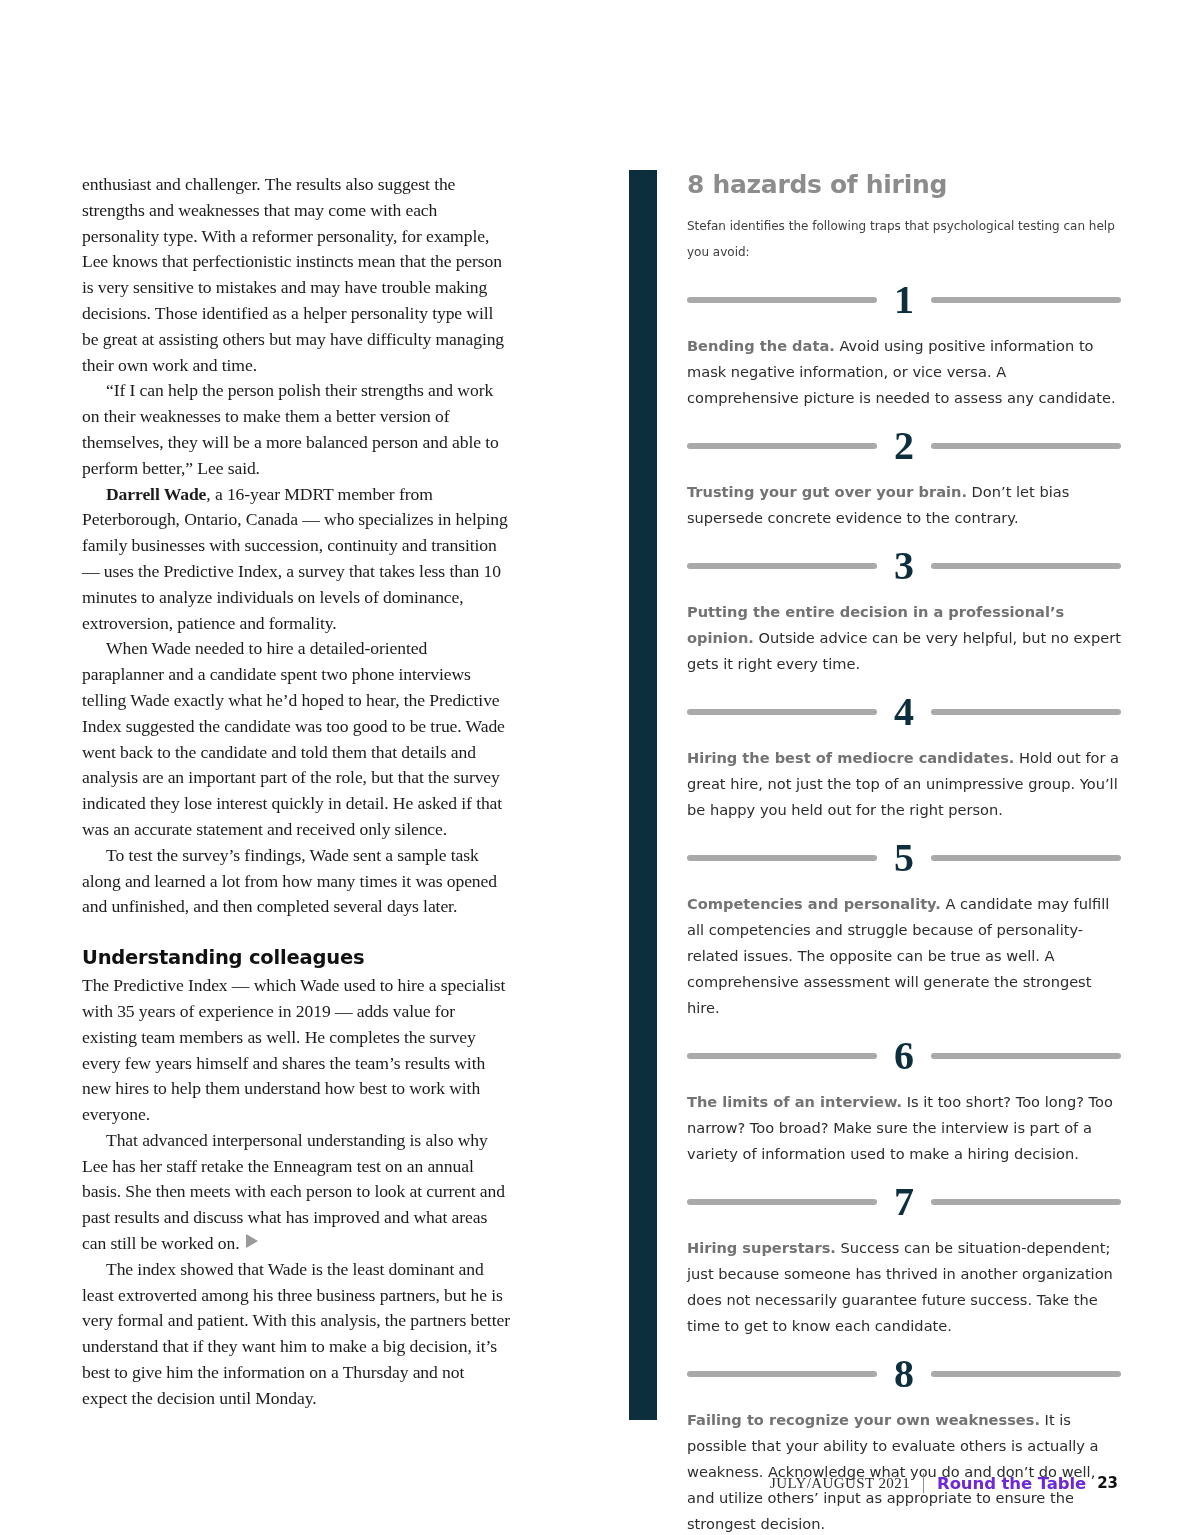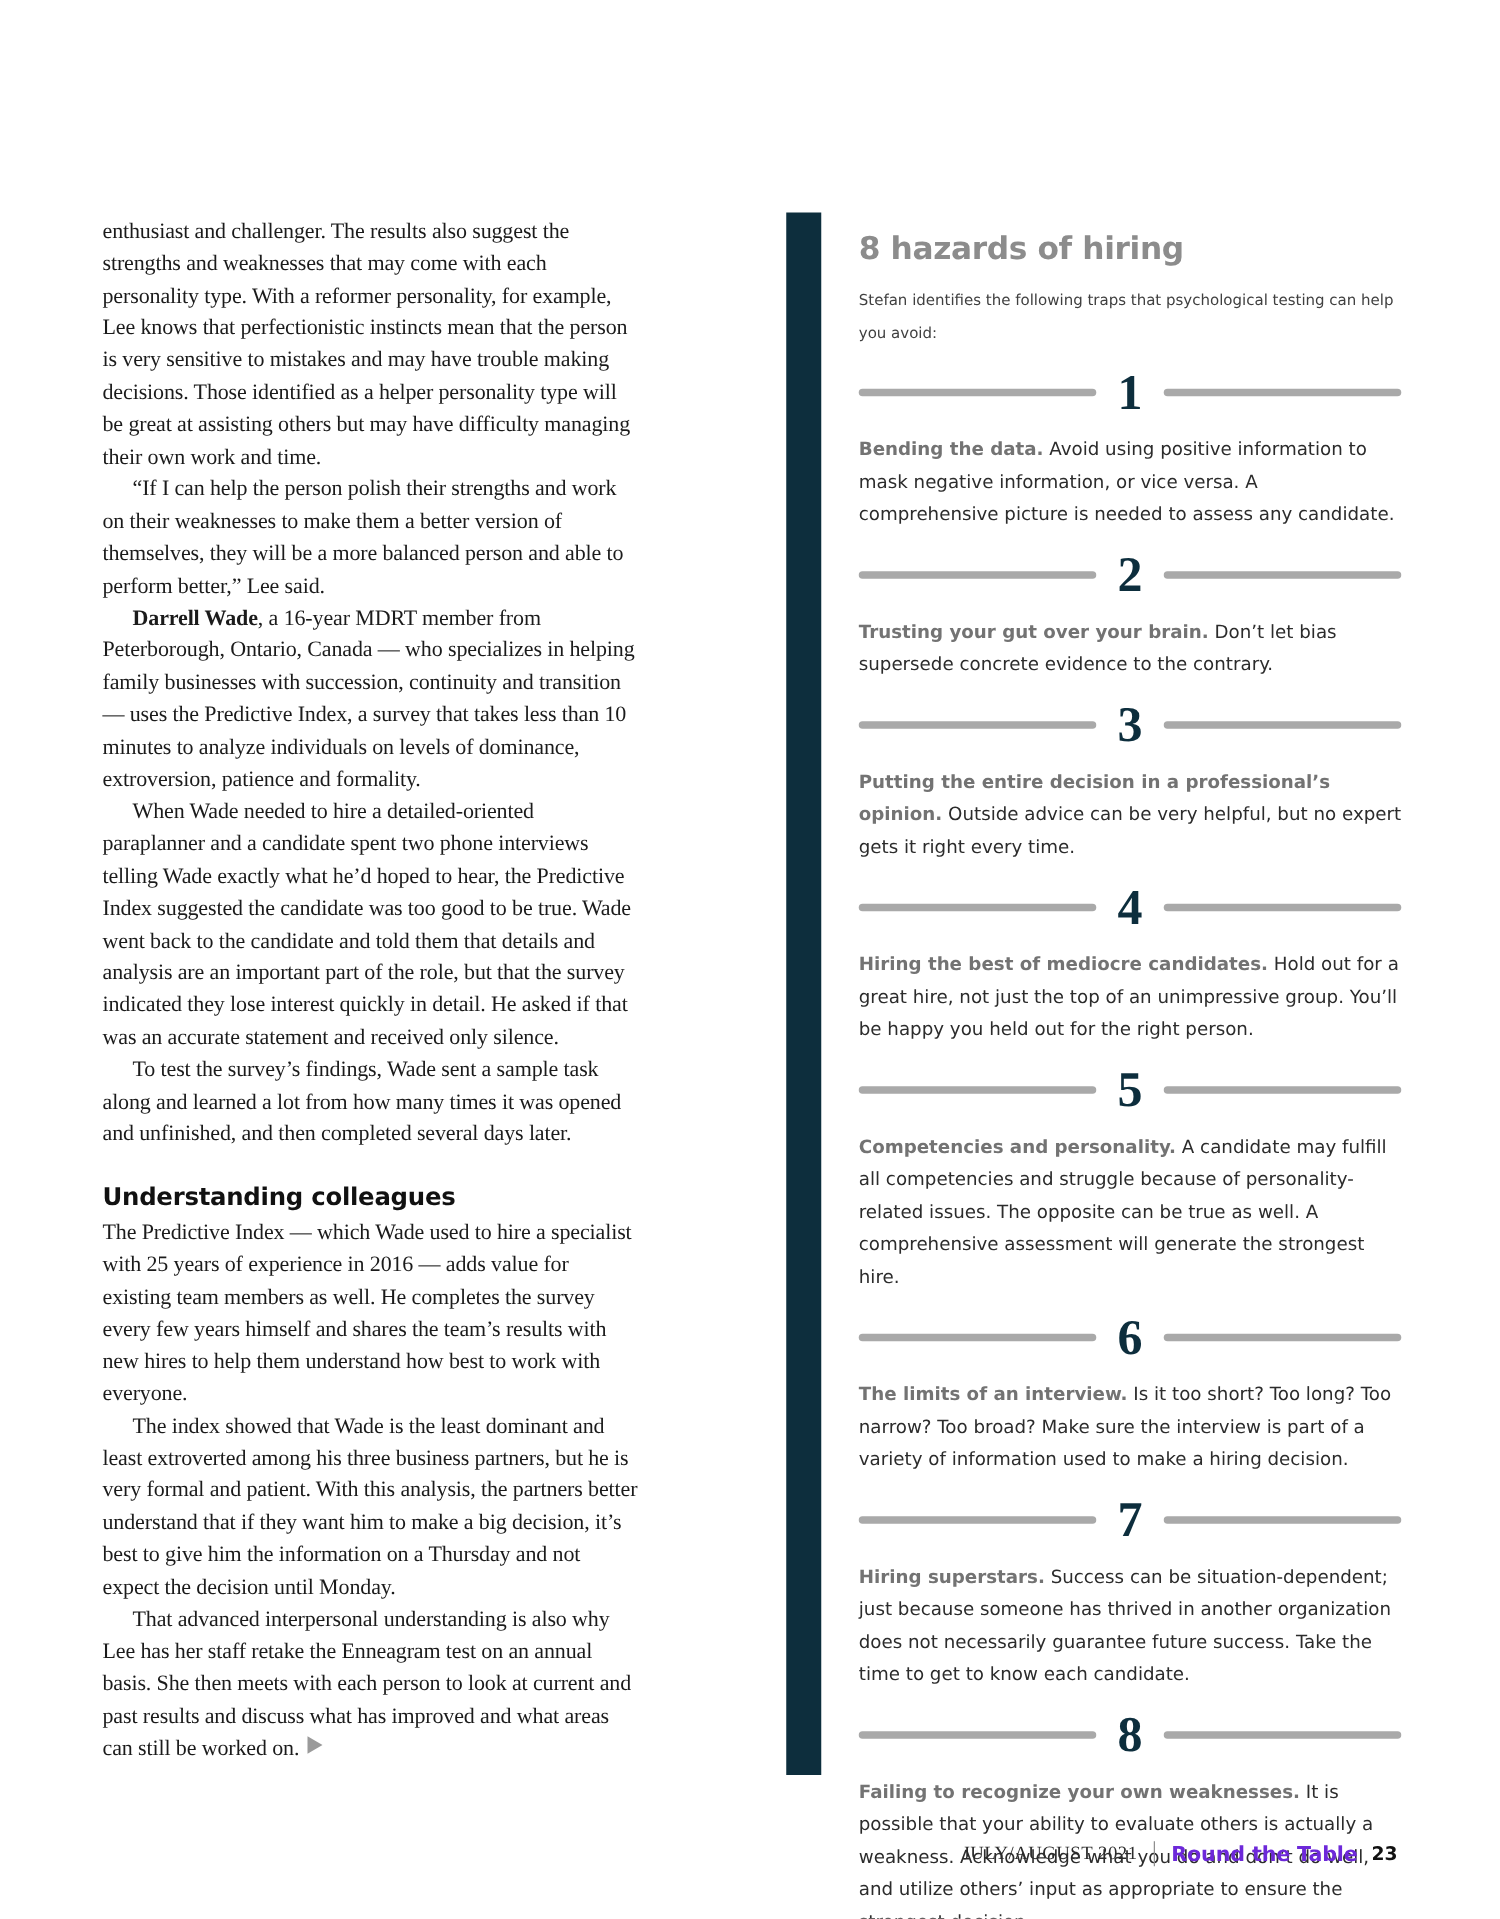--- a/index.html
+++ b/index.html
@@ -71,21 +71,21 @@
     height: 1250px;
     background: #0d2e3d;
   }
   .sidebar-inner {
     position: absolute;
     left: 687px;
     top: 170px;
     width: 434px;
   }
   .sidebar-title {
-    margin: 14px 0 14px 0;
+    margin: 0 0 14px 0;
     font-family: "DejaVu Sans", sans-serif;
     font-size: 25px;
     font-weight: bold;
     color: #8c8c8c;
     letter-spacing: -0.3px;
   }
   .sidebar-intro {
     margin: 0;
     font-family: "DejaVu Sans", sans-serif;
     font-size: 12px;
@@ -174,23 +174,23 @@
   <div class="article-column">
     <div>
         <p>enthusiast and challenger. The results also suggest the strengths and weaknesses that may come with each personality type. With a reformer personality, for example, Lee knows that perfectionistic instincts mean that the person is very sensitive to mistakes and may have trouble making decisions. Those identified as a helper personality type will be great at assisting others but may have difficulty managing their own work and time.</p>
         <p class="indent">“If I can help the person polish their strengths and work on their weaknesses to make them a better version of themselves, they will be a more balanced person and able to perform better,” Lee said.</p>
         <p class="indent"><b>Darrell Wade</b>, a 16-year MDRT member from Peterborough, Ontario, Canada — who specializes in helping family businesses with succession, continuity and transition — uses the Predictive Index, a survey that takes less than 10 minutes to analyze individuals on levels of dominance, extroversion, patience and formality.</p>
         <p class="indent">When Wade needed to hire a detailed-oriented paraplanner and a candidate spent two phone interviews telling Wade exactly what he’d hoped to hear, the Predictive Index suggested the candidate was too good to be true. Wade went back to the candidate and told them that details and analysis are an important part of the role, but that the survey indicated they lose interest quickly in detail. He asked if that was an accurate statement and received only silence.</p>
         <p class="indent">To test the survey’s findings, Wade sent a sample task along and learned a lot from how many times it was opened and unfinished, and then completed several days later.</p>
       </div>
     <h2 class="section-heading">Understanding colleagues</h2>
     <div>
-        <p>The Predictive Index — which Wade used to hire a specialist with 25 years of experience in 2016 — adds value for existing team members as well. He completes the survey every few years himself and shares the team’s results with new hires to help them understand how best to work with everyone.</p>
+        <p>The Predictive Index — which Wade used to hire a specialist with 35 years of experience in 2019 — adds value for existing team members as well. He completes the survey every few years himself and shares the team’s results with new hires to help them understand how best to work with everyone.</p>
+        <p class="indent">That advanced interpersonal understanding is also why Lee has her staff retake the Enneagram test on an annual basis. She then meets with each person to look at current and past results and discuss what has improved and what areas can still be worked on.<span class="endmark"></span></p>
         <p class="indent">The index showed that Wade is the least dominant and least extroverted among his three business partners, but he is very formal and patient. With this analysis, the partners better understand that if they want him to make a big decision, it’s best to give him the information on a Thursday and not expect the decision until Monday.</p>
-        <p class="indent">That advanced interpersonal understanding is also why Lee has her staff retake the Enneagram test on an annual basis. She then meets with each person to look at current and past results and discuss what has improved and what areas can still be worked on.<span class="endmark"></span></p>
       </div>
   </div>
 
   <div class="sidebar-rule"></div>
   <div class="sidebar-inner">
     <h2 class="sidebar-title">8 hazards of hiring</h2>
     <p class="sidebar-intro">Stefan identifies the following traps that psychological testing can help you avoid:</p>
     <div>
         <div class="hazard-divider">
           <span class="bar"></span>

